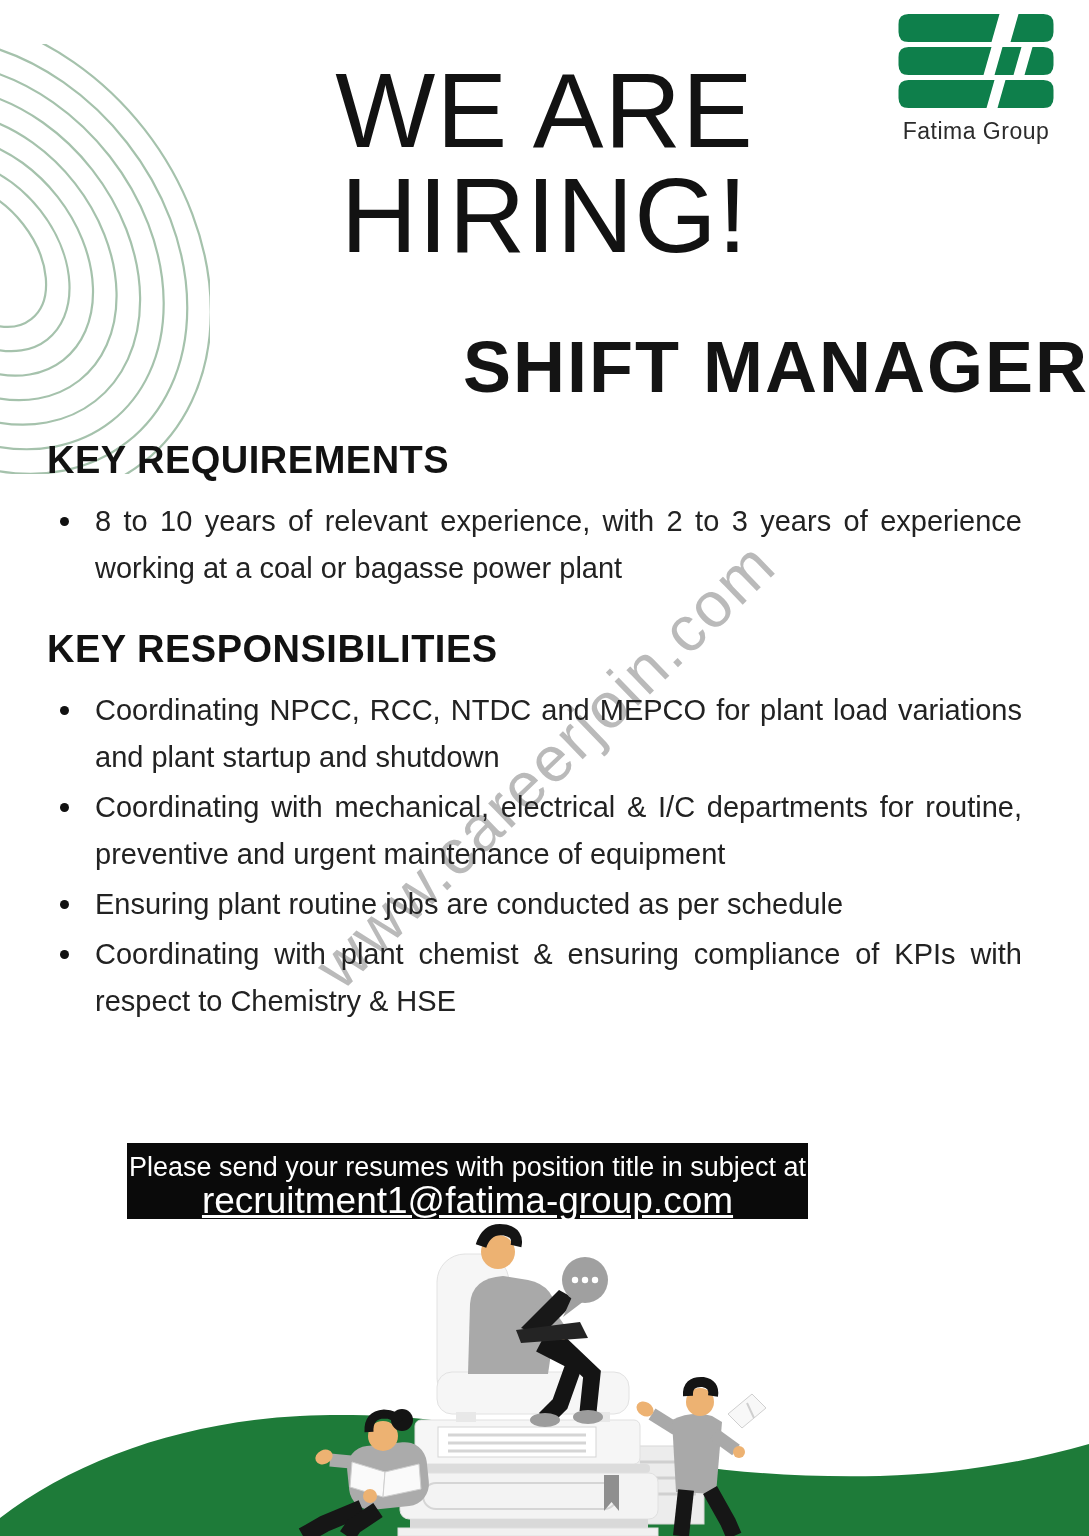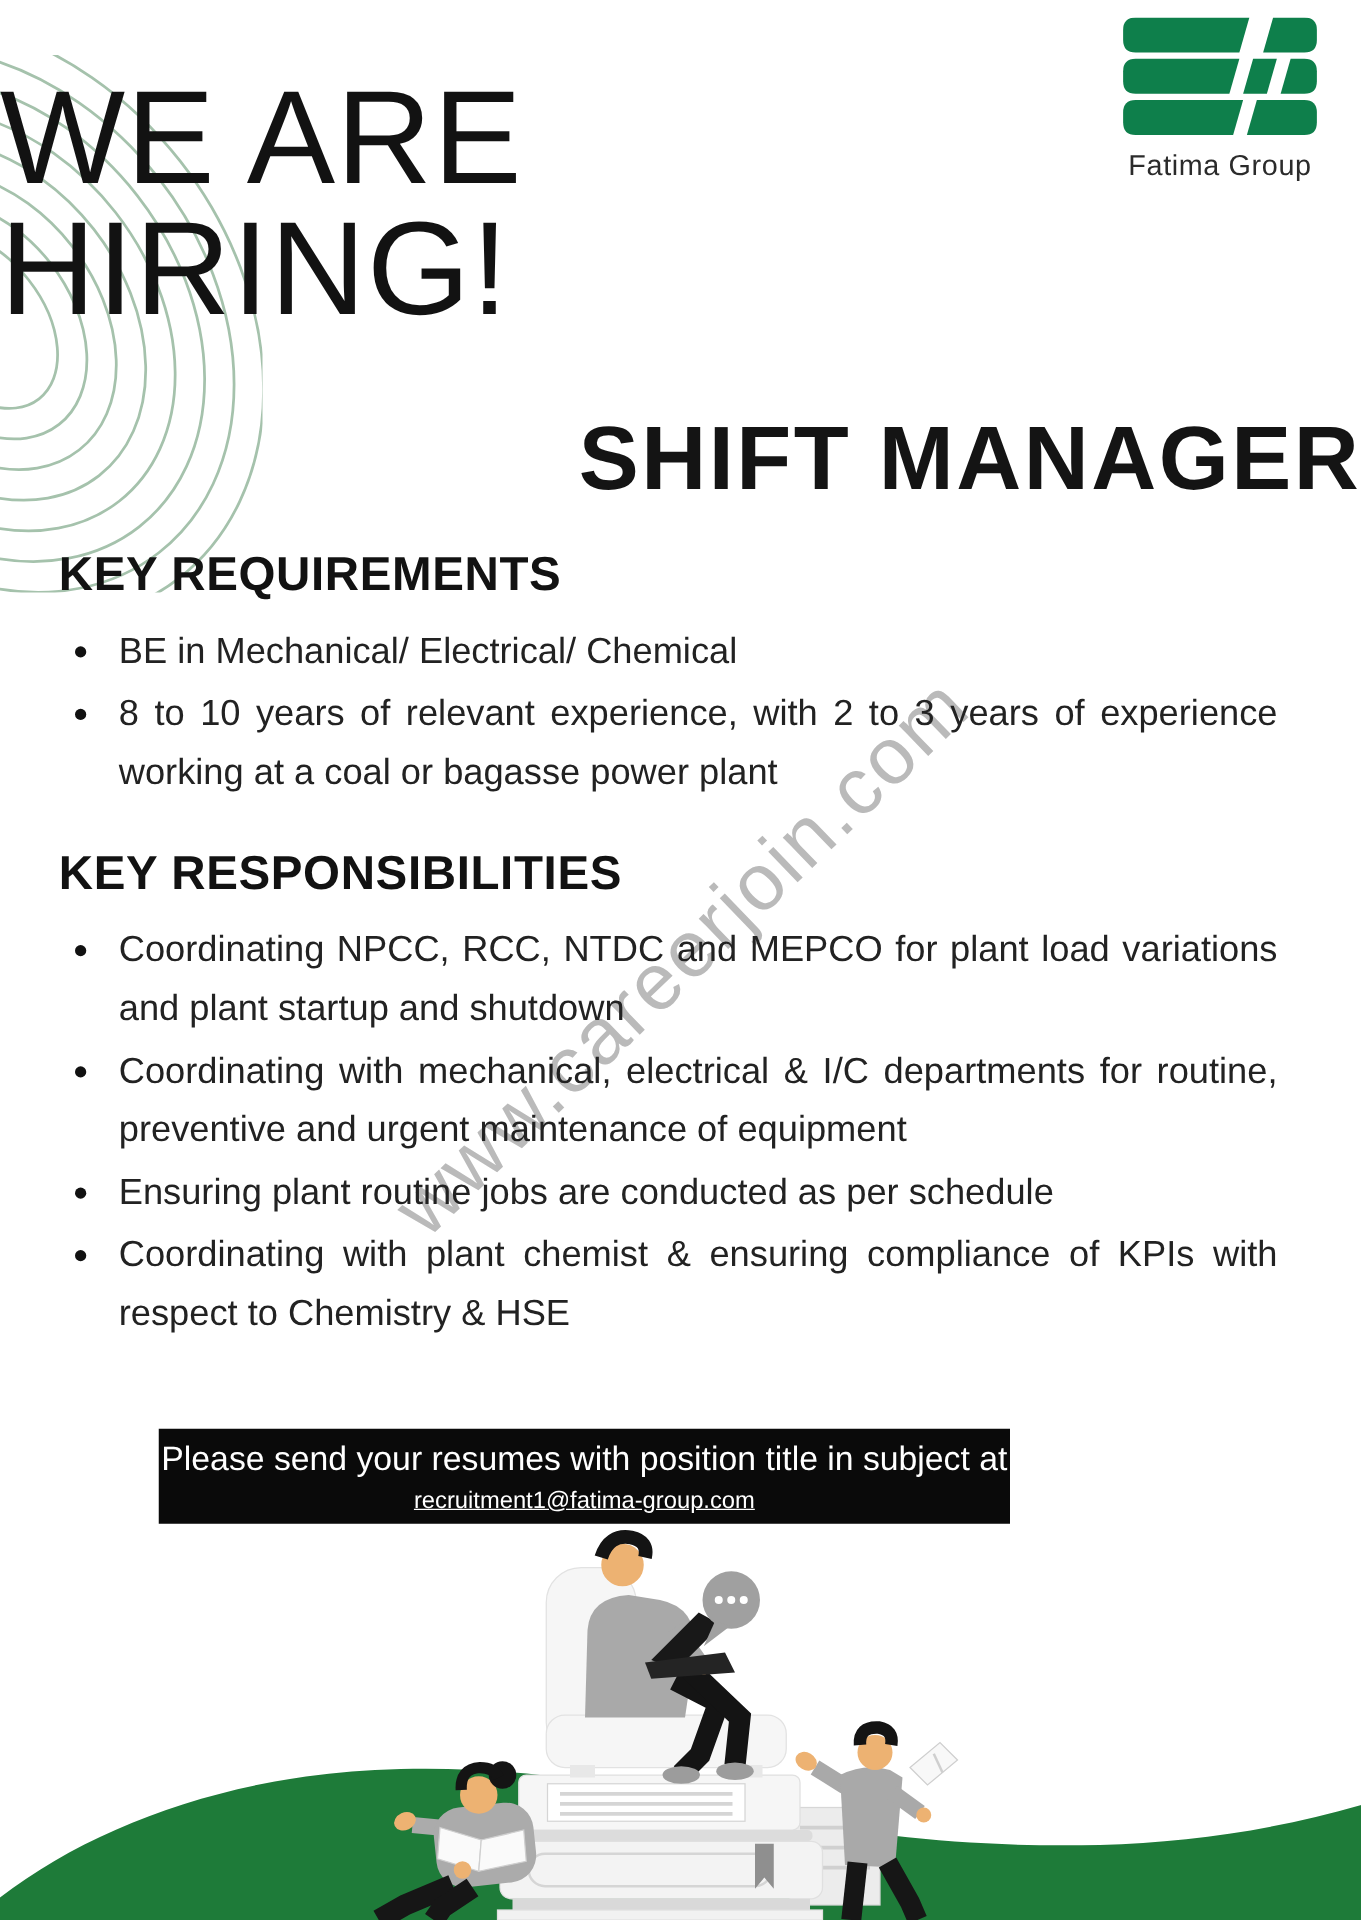--- a/index.html
+++ b/index.html
@@ -8,21 +8,21 @@
     background:#ffffff;overflow:hidden;
     font-family:"Liberation Sans",sans-serif;color:#1c1c1c;
   }
   
   .rings{position:absolute;left:0;top:44px;z-index:0;}
   
   .logo-block{position:absolute;left:891px;top:14px;width:170px;text-align:center;z-index:2;}
   .logo-label{margin-top:6px;font-size:23px;color:#2b2b2b;letter-spacing:.5px;}
   
   .title{
-    position:absolute;top:58px;left:0;width:100%;text-align:left;z-index:2;
+    position:absolute;top:58px;left:0;width:100%;text-align:center;z-index:2;
     font-size:106px;line-height:105px;font-weight:500;letter-spacing:1px;color:#121212;
   }
   .subtitle{
     position:absolute;top:326px;left:0;width:100%;text-align:right;z-index:2;
     font-size:72px;font-weight:800;letter-spacing:2px;color:#141414;
   }
   
   .content{position:absolute;left:47px;top:439px;width:975px;z-index:2;}
   .content h2{
     margin:0 0 16px 0;font-size:38px;font-weight:800;letter-spacing:.5px;color:#121212;
@@ -42,21 +42,21 @@
     position:absolute;left:50%;top:765px;z-index:1;white-space:nowrap;
     transform:translate(-50%,-50%) rotate(-44deg);
     font-size:64px;letter-spacing:2px;color:#a9a9a9;opacity:.8;
   }
   
   .contact-bar{
     position:absolute;left:127px;top:1143px;width:681px;height:76px;z-index:2;
     background:#0a0a0a;color:#fff;text-align:center;box-sizing:border-box;padding-top:8px;
   }
   .contact-bar .line1{font-size:27px;line-height:33px;}
-  .contact-bar a{color:#ffffff;text-decoration:underline;font-size:19px;line-height:34px;margin-top:36px;}
+  .contact-bar a{color:#ffffff;text-decoration:underline;font-size:37px;line-height:34px;margin-top:36px;}
   
   .illustration{position:absolute;left:0;bottom:0;z-index:2;}
 </style>
 </head>
 <body>
 
 <div class="page">
 
   <svg class="rings" width="210" height="430" viewBox="0 0 210 430" aria-hidden="true">
     <g fill="none" stroke="#a5c2ac" stroke-width="2.2">
@@ -95,21 +95,20 @@
   </div>
 
   <div class="subtitle">SHIFT MANAGER</div>
 
   <div class="watermark">www.careerjoin.com</div>
 
   <div class="content">
     <h2>KEY REQUIREMENTS</h2>
     <ul class="bullets">
 
-    <li>BE in Mechanical/ Electrical/ Chemical</li>
         <li>8 to 10 years of relevant experience, with 2 to 3 years of experience working at a coal or bagasse power plant</li>
       </ul>
 
     <h2 class="second">KEY RESPONSIBILITIES</h2>
     <ul class="bullets">
 
     <li>Coordinating NPCC, RCC, NTDC and MEPCO for plant load variations and plant startup and shutdown</li>
         <li>Coordinating with mechanical, electrical &amp; I/C departments for routine, preventive and urgent maintenance of equipment</li>
         <li>Ensuring plant routine jobs are conducted as per schedule</li>
         <li>Coordinating with plant chemist &amp; ensuring compliance of KPIs with respect to Chemistry &amp; HSE</li>

